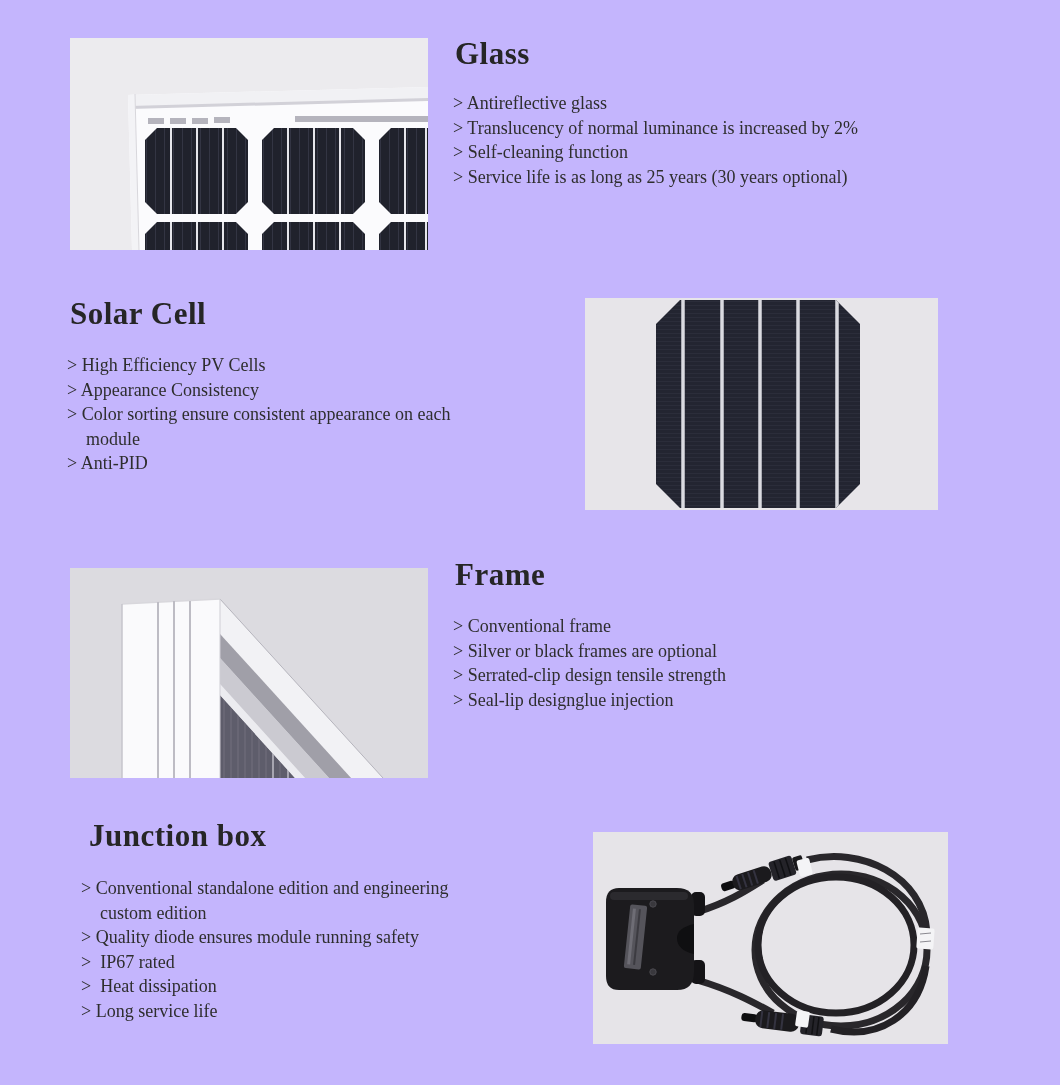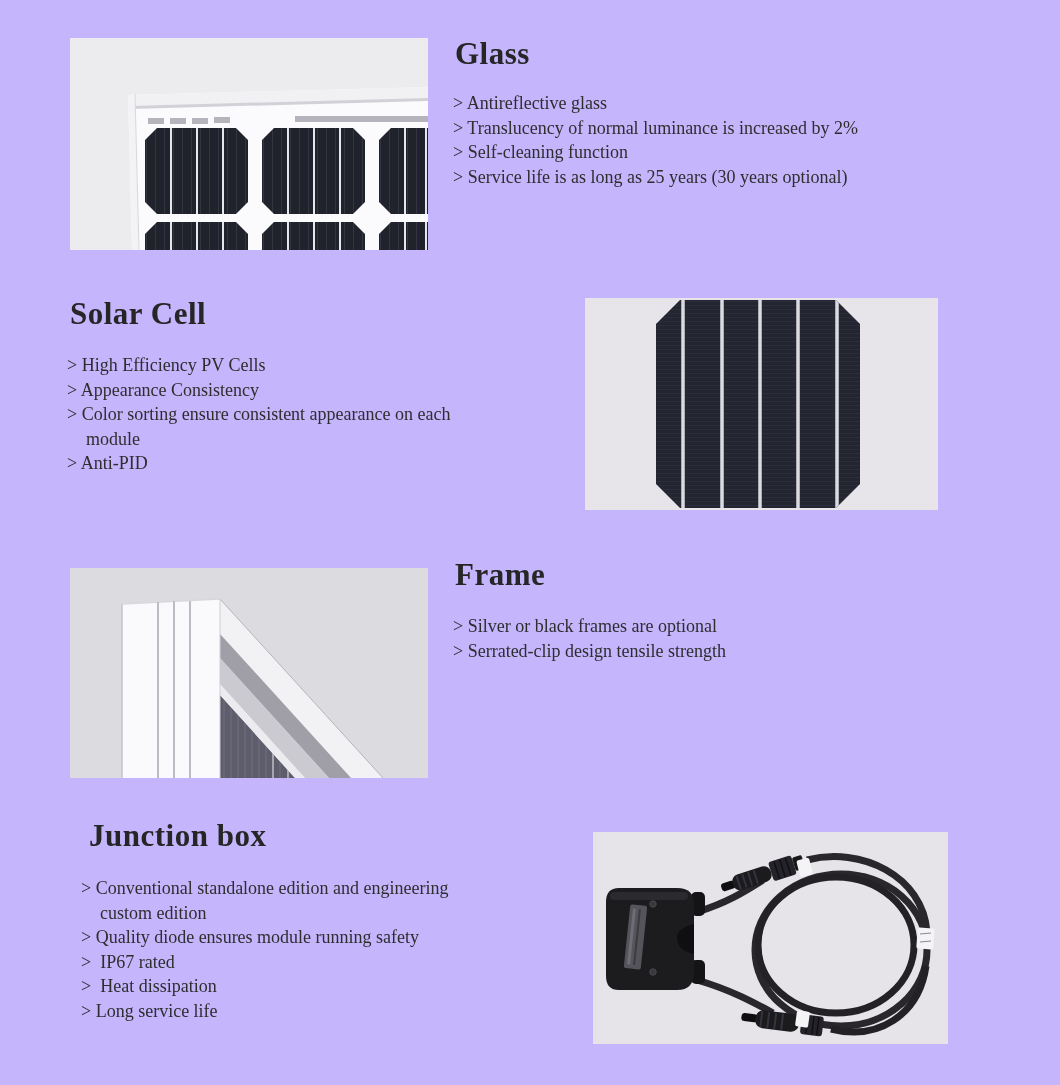--- a/index.html
+++ b/index.html
@@ -195,22 +195,24 @@
       <g stroke="#BDBCC4" stroke-width="2">
         <line x1="88" y1="34" x2="88" y2="210"></line>
         <line x1="104" y1="33" x2="104" y2="210"></line>
         <line x1="120" y1="33" x2="120" y2="210"></line>
       </g>
     </svg>
   </figure>
 
   <h2 class="sec-title t-frame">Frame</h2>
   <div class="lines l-frame">
+    <div class="line">&gt; Conventional frame</div>
     <div class="line">&gt; Silver or black frames are optional</div>
     <div class="line">&gt; Serrated-clip design tensile strength</div>
+    <div class="line">&gt; Seal-lip designglue injection</div>
   </div>
 
   <h2 class="sec-title t-junction">Junction box</h2>
   <div class="lines l-junction">
     <div class="line">&gt; Conventional standalone edition and engineering</div>
     <div class="line cont">custom edition</div>
     <div class="line">&gt; Quality diode ensures module running safety</div>
     <div class="line">&gt;  IP67 rated</div>
     <div class="line">&gt;  Heat dissipation</div>
     <div class="line">&gt; Long service life</div>

